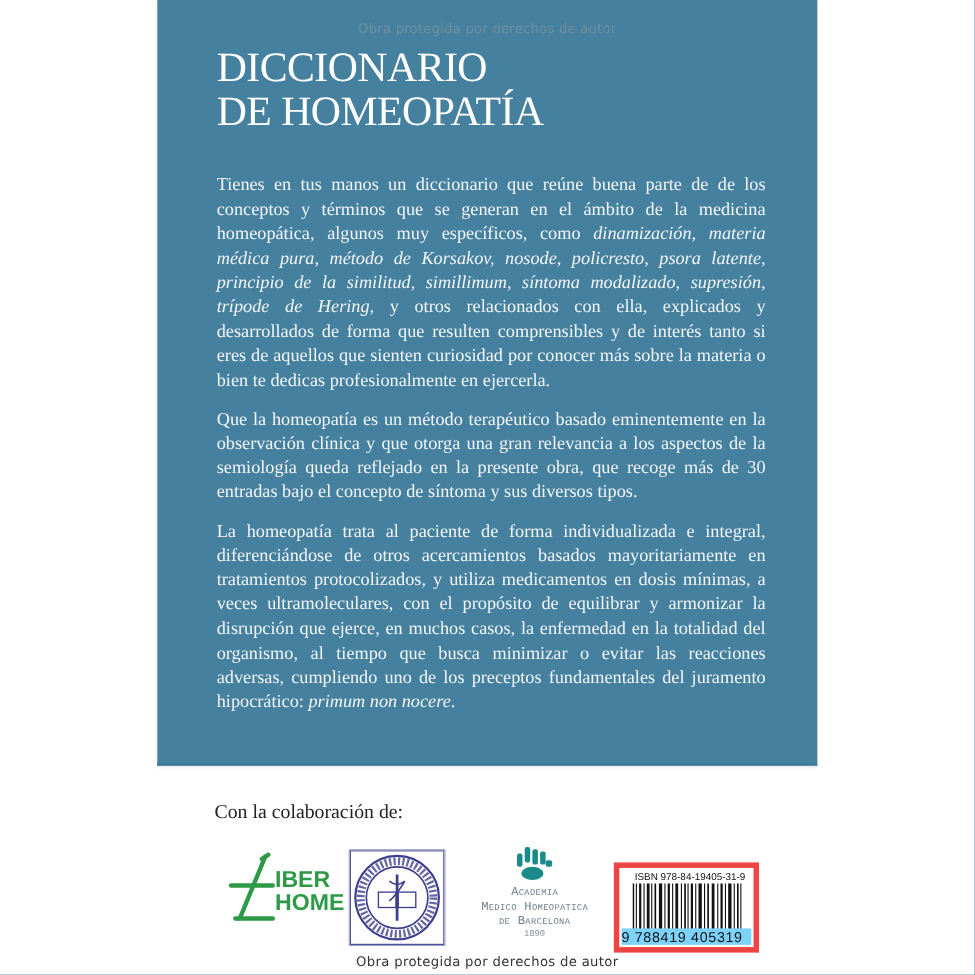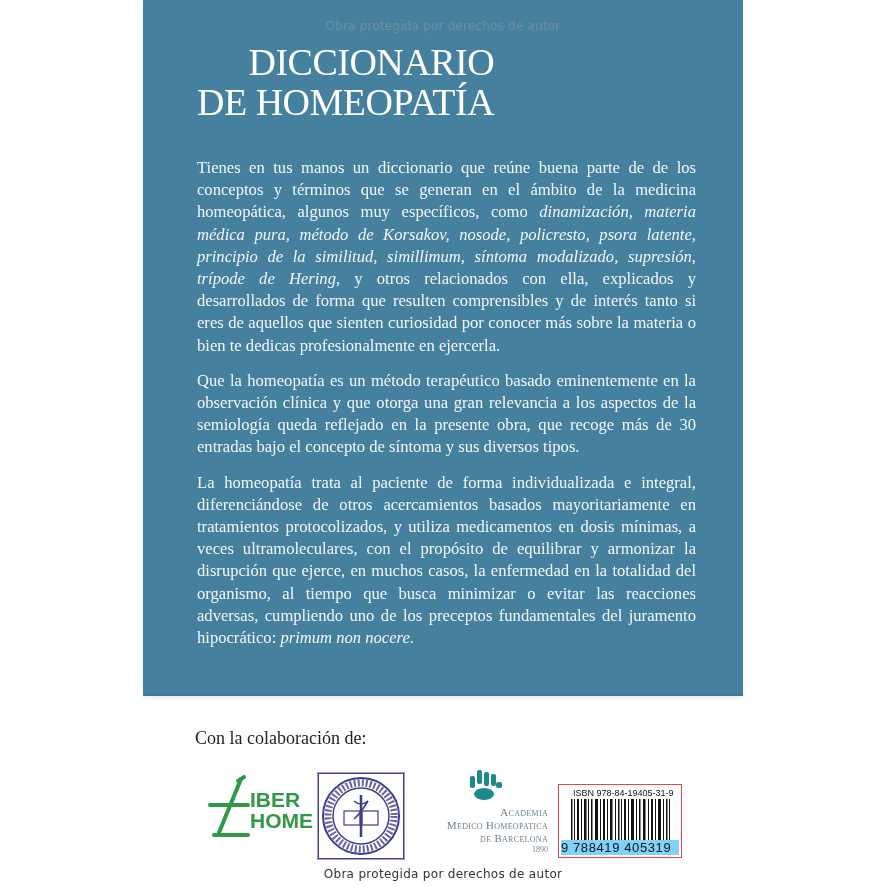--- a/index.html
+++ b/index.html
@@ -1,32 +1,32 @@
 <!DOCTYPE html>
 <html><head>
 <meta charset="utf-8">
 <style>
   html, body { margin:0; padding:0; }
   body { width:886px; height:886px; background:#ffffff; position:relative; overflow:hidden; font-family:"Liberation Serif", "DejaVu Serif", serif; }
   .panel { position:absolute; left:143px; top:0; width:600px; height:694px; background:#45819f; border-bottom:2px solid #3c7898; box-shadow:0 2px 3px rgba(0,0,0,0.08); }
   .wm-top { position:absolute; left:0; width:100%; top:19px; text-align:center; font-family:"DejaVu Sans", sans-serif; font-size:12px; color:#6f8e9e; letter-spacing:0.2px; }
   .title { position:absolute; left:54px; top:42px; color:#ffffff; font-size:38px; line-height:40px; font-weight:normal; letter-spacing:-0.5px; margin:0; }
-  .title span { display:block;text-align:right; }
+  .title span { display:block; }
   .body { position:absolute; left:54px; top:157px; width:499px; color:#f3f6f8; font-size:16.6px; line-height:22.2px; }
   .body p { margin:0 0 13px 0; text-align:justify; }
   .body em { font-style:italic; }
   .collab { position:absolute; left:195px; top:728px; font-size:18px; color:#222;text-align:right; }
   .logo { position:absolute; }
   .iber { left:208px; top:773px; width:100px; height:70px; }
   .iber .txt { position:absolute; left:42px; top:16px; font-family:"Liberation Sans", sans-serif; font-weight:bold; color:#2e9a47; font-size:21px; line-height:21px; }
   .seal { left:317px; top:772px; width:86px; height:86px; border:1px solid #9aa0c8; background:#fff; }
-  .acad { left:424px; top:768px; width:124px; height:90px; text-align:right; }
+  .acad { left:424px; top:768px; width:124px; height:90px; text-align:center;font-family:Liberation Mono, monospace; }
   .acad .name { font-size:11px; line-height:13px; color:#6d8090; font-variant:small-caps; letter-spacing:0.3px; }
   .acad .year { font-size:8px; color:#7a8a96; }
-  .isbn { left:558px; top:784px; width:122px; height:72px; border:1px solid #ef4444; background:#fff; }
+  .isbn { left:558px; top:784px; width:122px; height:72px; border:5px solid #ef4444; background:#fff; }
   .isbn .lbl { position:absolute; left:14px; top:3px; font-family:"Liberation Sans", sans-serif; font-size:9px; color:#111; }
   .isbn .num { position:absolute; left:2px; bottom:2px; width:118px; font-family:"Liberation Sans", sans-serif; font-size:13px; color:#111; letter-spacing:0.6px; background:#7dd3fc; }
   .wm-bot { position:absolute; left:0; width:100%; top:867px; text-align:center; font-family:"DejaVu Sans", sans-serif; font-size:12px; color:#333; letter-spacing:0.3px; }
 </style>
 </head>
 <body>
 
 <div class="panel">
   <div class="wm-top">Obra protegida por derechos de autor</div>
   <h1 class="title">

